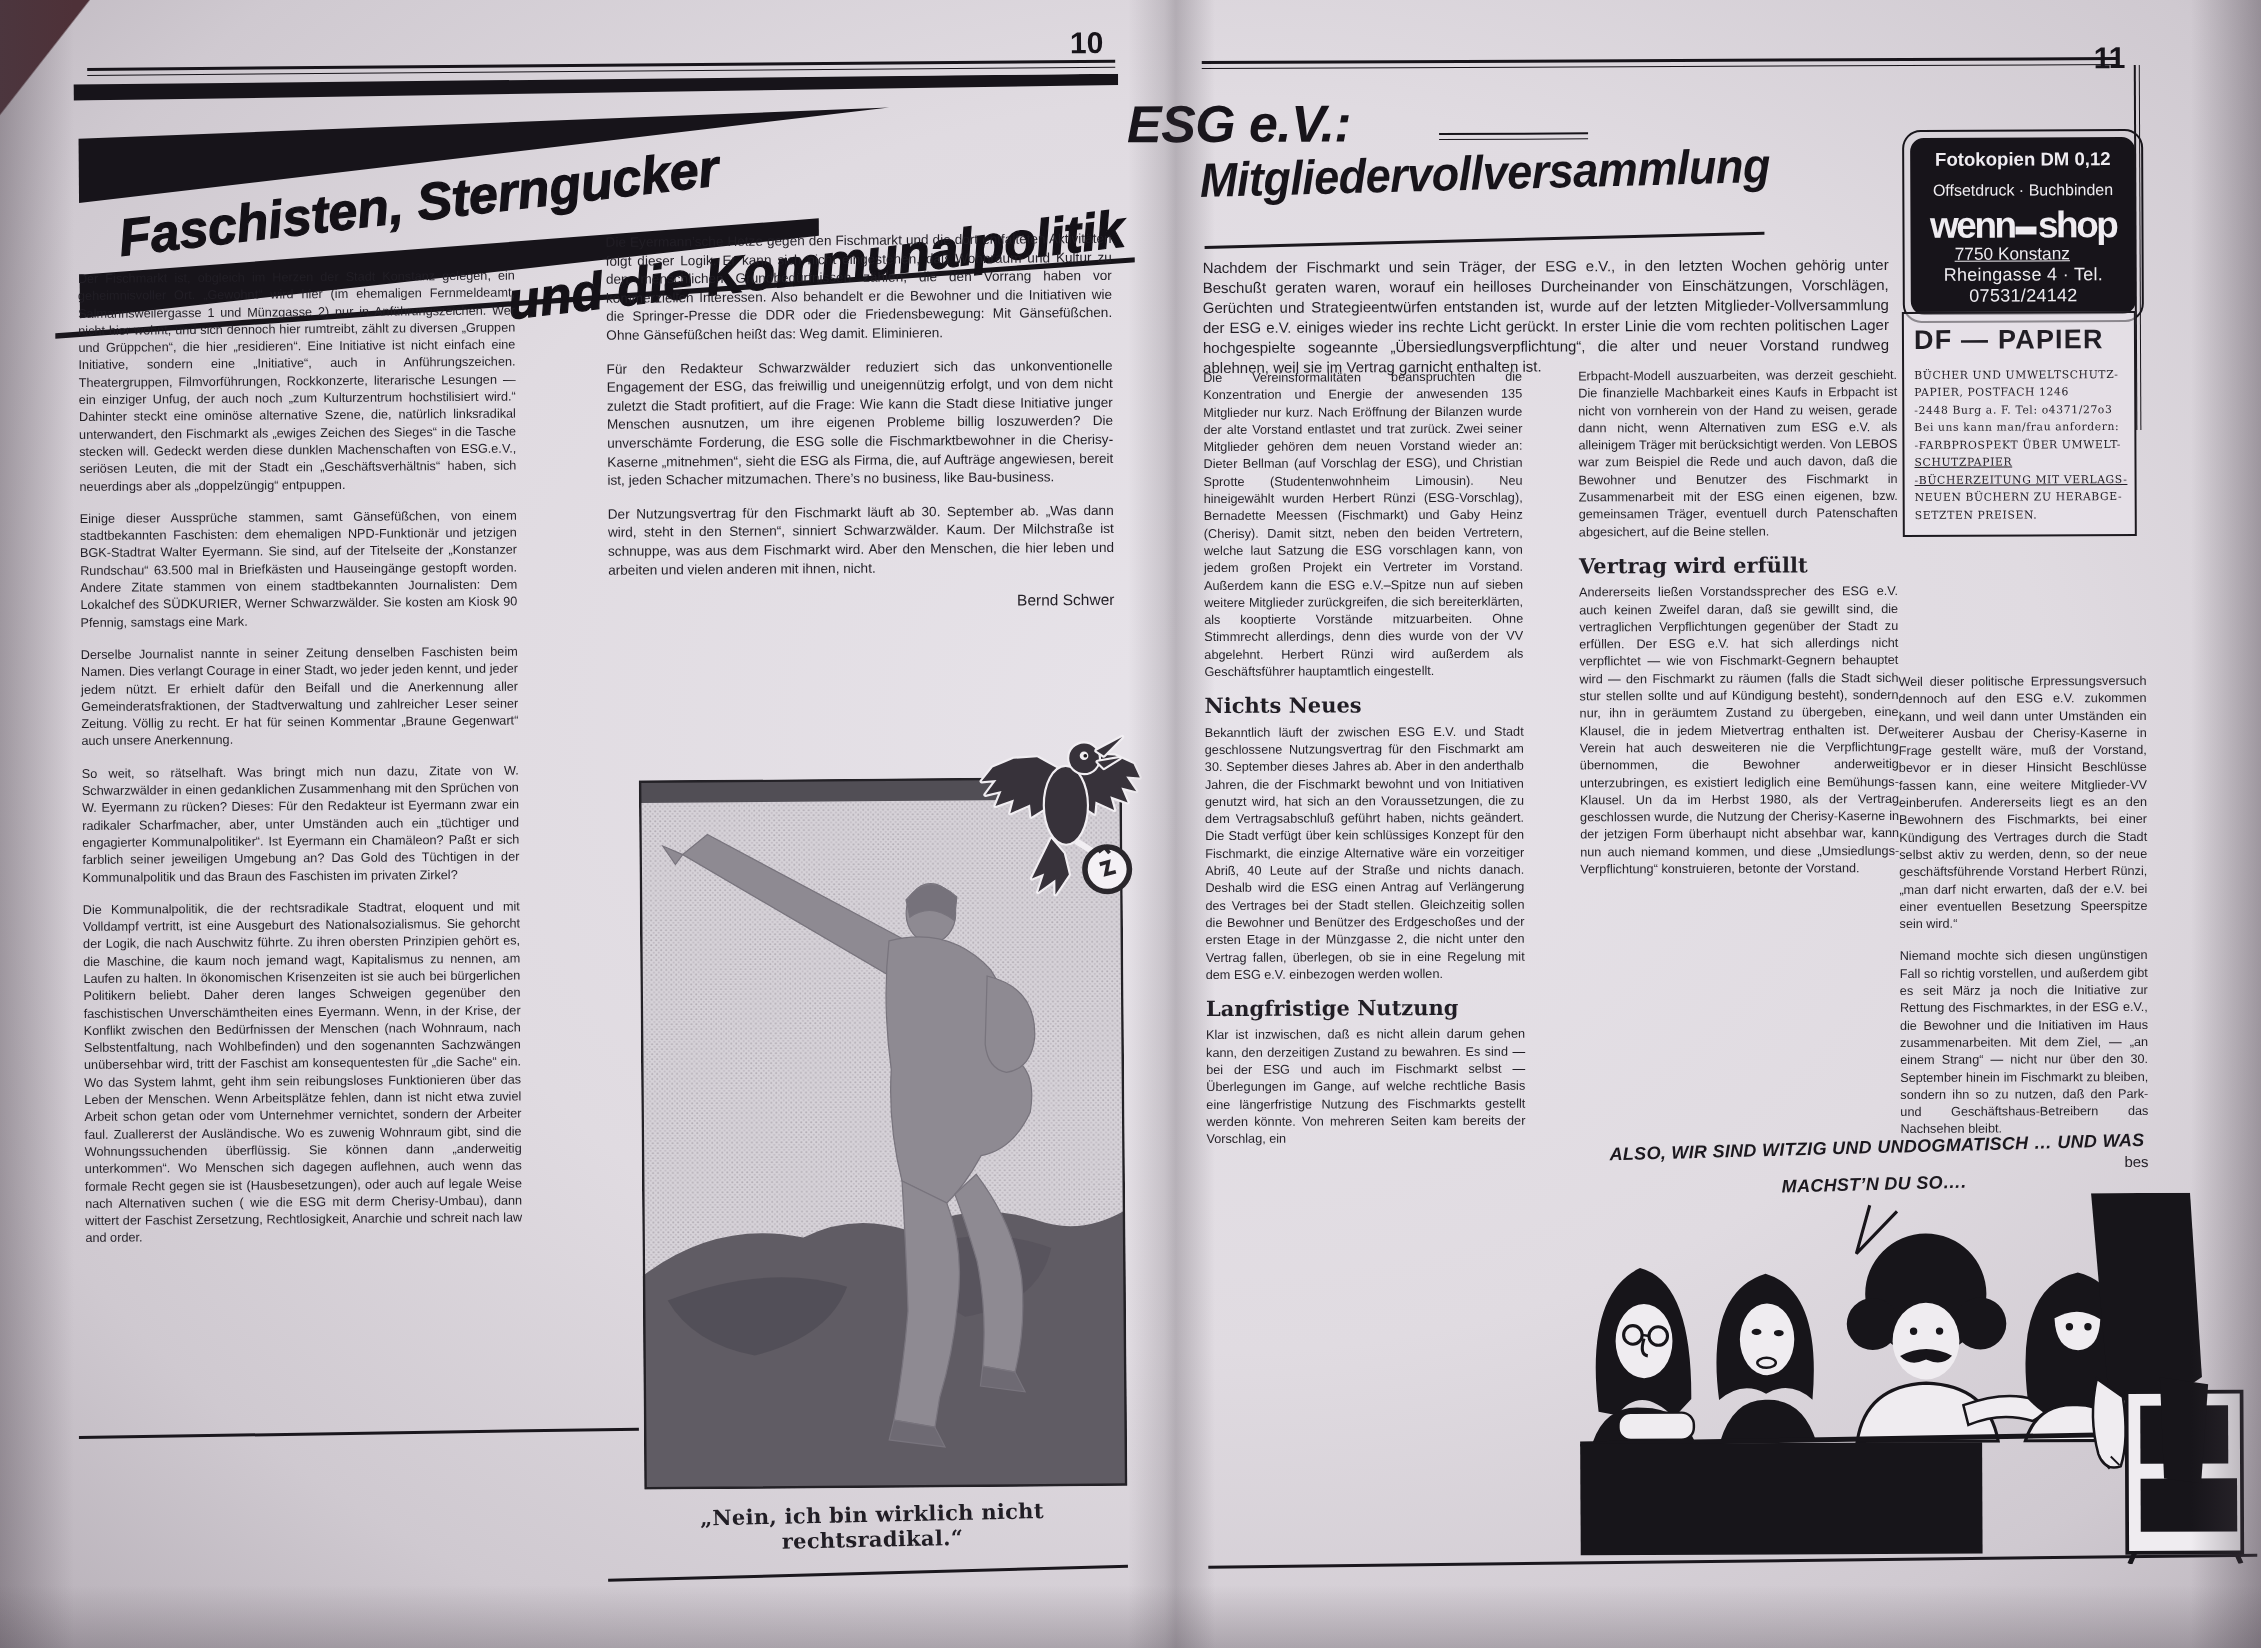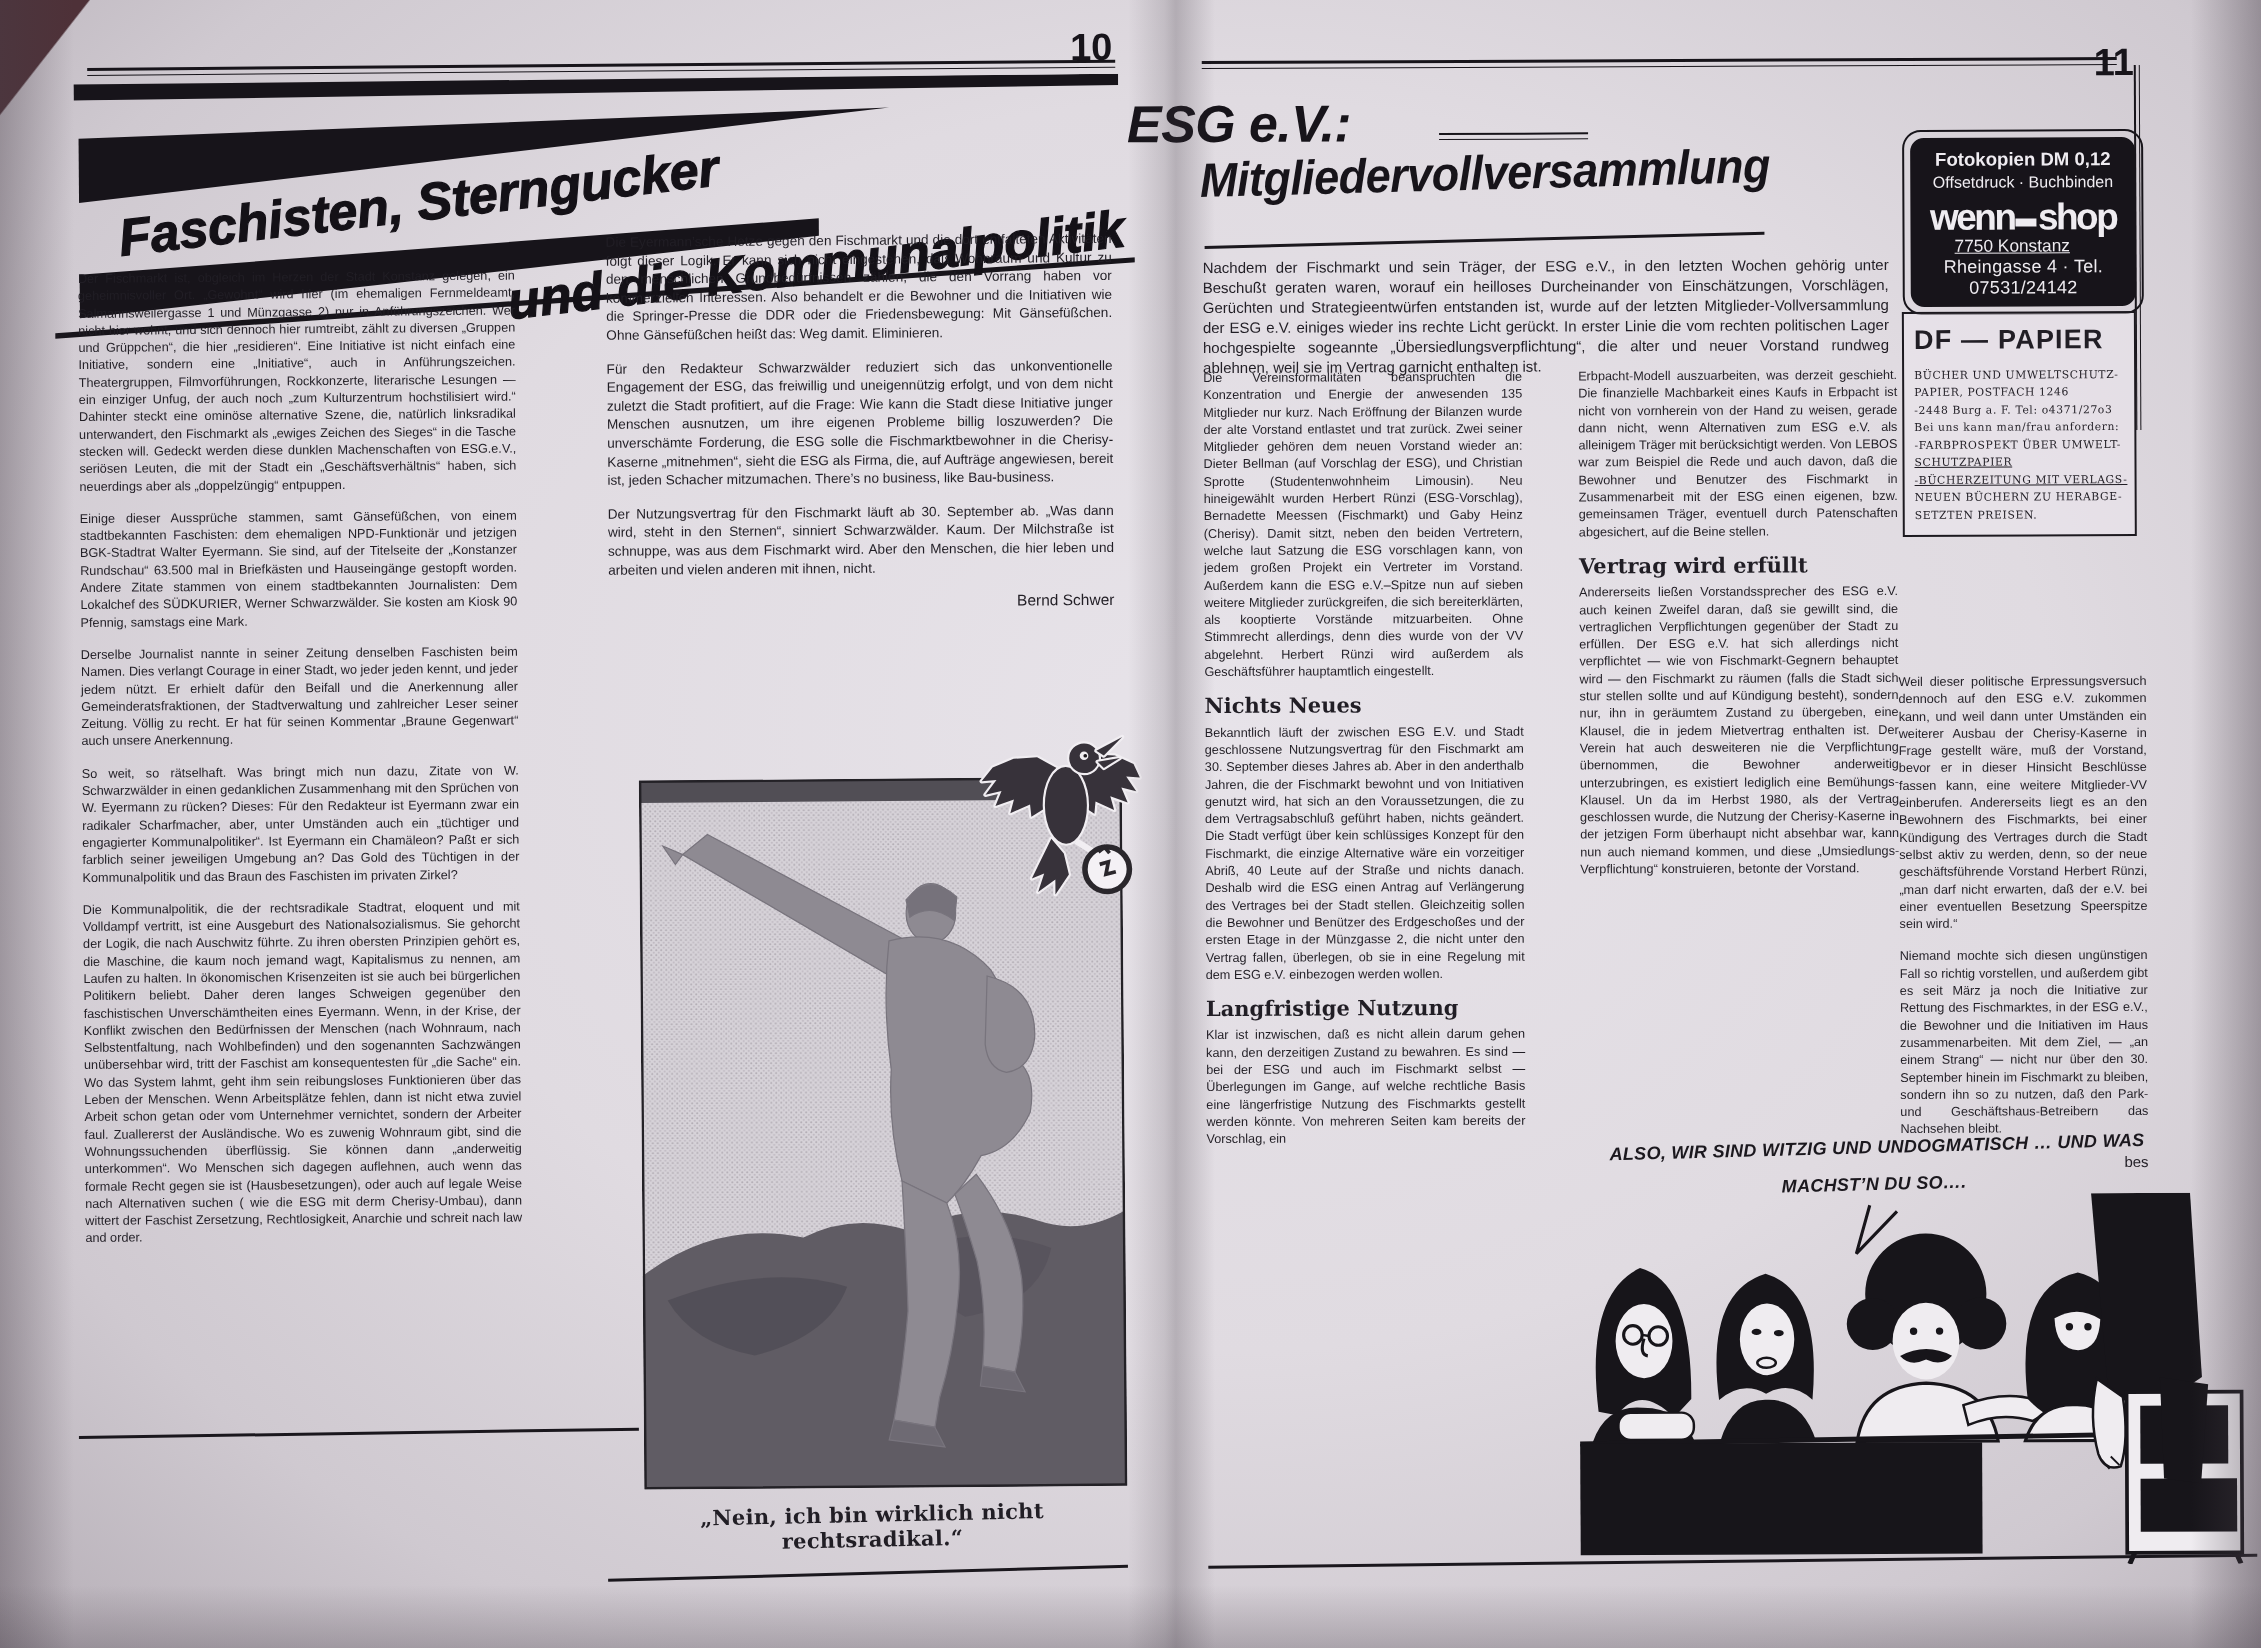--- a/index.html
+++ b/index.html
@@ -12,21 +12,21 @@
   .edge-left{position:absolute;left:0;top:0;width:74px;height:1648px;
     background:linear-gradient(90deg,rgba(72,62,72,.38),rgba(72,62,72,0));}
   .edge-right{position:absolute;left:2191px;top:0;width:70px;height:1648px;
     background:linear-gradient(90deg,rgba(75,66,76,0),rgba(75,66,76,.42));}
   .edge-bottom{position:absolute;left:0;top:1585px;width:2261px;height:64px;
     background:linear-gradient(180deg,rgba(75,66,76,0),rgba(75,66,76,.30));}
   .gutter{position:absolute;left:1128px;top:0;width:87px;height:1648px;
     background:linear-gradient(90deg,rgba(58,50,60,0),rgba(58,50,60,.16) 42%,rgba(58,50,60,.26) 55%,rgba(58,50,60,0));}
 
   .abs{position:absolute;}
-  .pageno{font-weight:bold;font-size:38px;color:#17141a;}
+  .pageno{font-weight:bold;font-size:30px;color:#17141a;}
   .rule-double{border-top:3.1px solid #17141a;border-bottom:1.9px solid #17141a;height:3.7px;}
   .vrule-double{border-left:2.5px solid #17141a;border-right:1.9px solid #17141a;width:3.1px;}
   .hairline{background:#1a171d;height:3.1px;}
 
   
   .col p{margin:0 0 15px 0;text-align:justify;}
   .colL1{width:437px;font-size:12.7px;line-height:17.3px;}
   .colL2{width:506px;font-size:13.6px;line-height:18.6px;}
   .colR{width:319px;font-size:12.7px;line-height:17.3px;}
   .colR3{width:248px;font-size:12.7px;line-height:17.3px;}
@@ -39,21 +39,21 @@
 
   
   .esg-h1{font-style:italic;font-weight:bold;font-size:52px;letter-spacing:-0.6px;color:#17141a;}
   .esg-h2{font-style:italic;font-weight:bold;font-size:48px;letter-spacing:-0.6px;color:#17141a;
     transform:scaleX(.94) rotate(-1.2deg);transform-origin:left top;white-space:nowrap;}
 
   
   .cs-frame{border:2.5px solid #17141a;border-radius:18.6px;padding:6.2px;}
   .cs-black{background:#17141a;border-radius:13.6px;color:#efecf1;text-align:center;padding:11px 6.2px 8.7px 6.2px;}
   .cs-l1{font-weight:bold;font-size:18.6px;}
-  .cs-l2{font-size:16px;margin-top:3px;}
+  .cs-l2{font-size:16px;margin-top:11px;}
   .cs-logo{font-weight:bold;font-size:37px;letter-spacing:-2.5px;margin-top:5px;white-space:nowrap;}
   .cs-conn{display:inline-block;width:21px;height:7.4px;background:#efecf1;margin:0 1.2px 3.7px 1.2px;}
   .cs-city{font-size:17.3px;text-align:center;padding-right:22px;margin-top:-3.7px;text-decoration:underline;}
   .cs-addr{font-size:18px;margin-top:0;letter-spacing:0.3px;}
 
   
   .df-frame{border:2.5px solid #1c191f;padding:11px 10px;background:rgba(236,232,238,.55);}
   .df-title{font-weight:bold;font-size:27px;letter-spacing:1.2px;margin-bottom:11px;}
   .df-line{font-family:"DejaVu Serif",serif;font-size:10.8px;letter-spacing:0.6px;line-height:1.62;white-space:nowrap;}
   .df-line.u{text-decoration:underline;}

